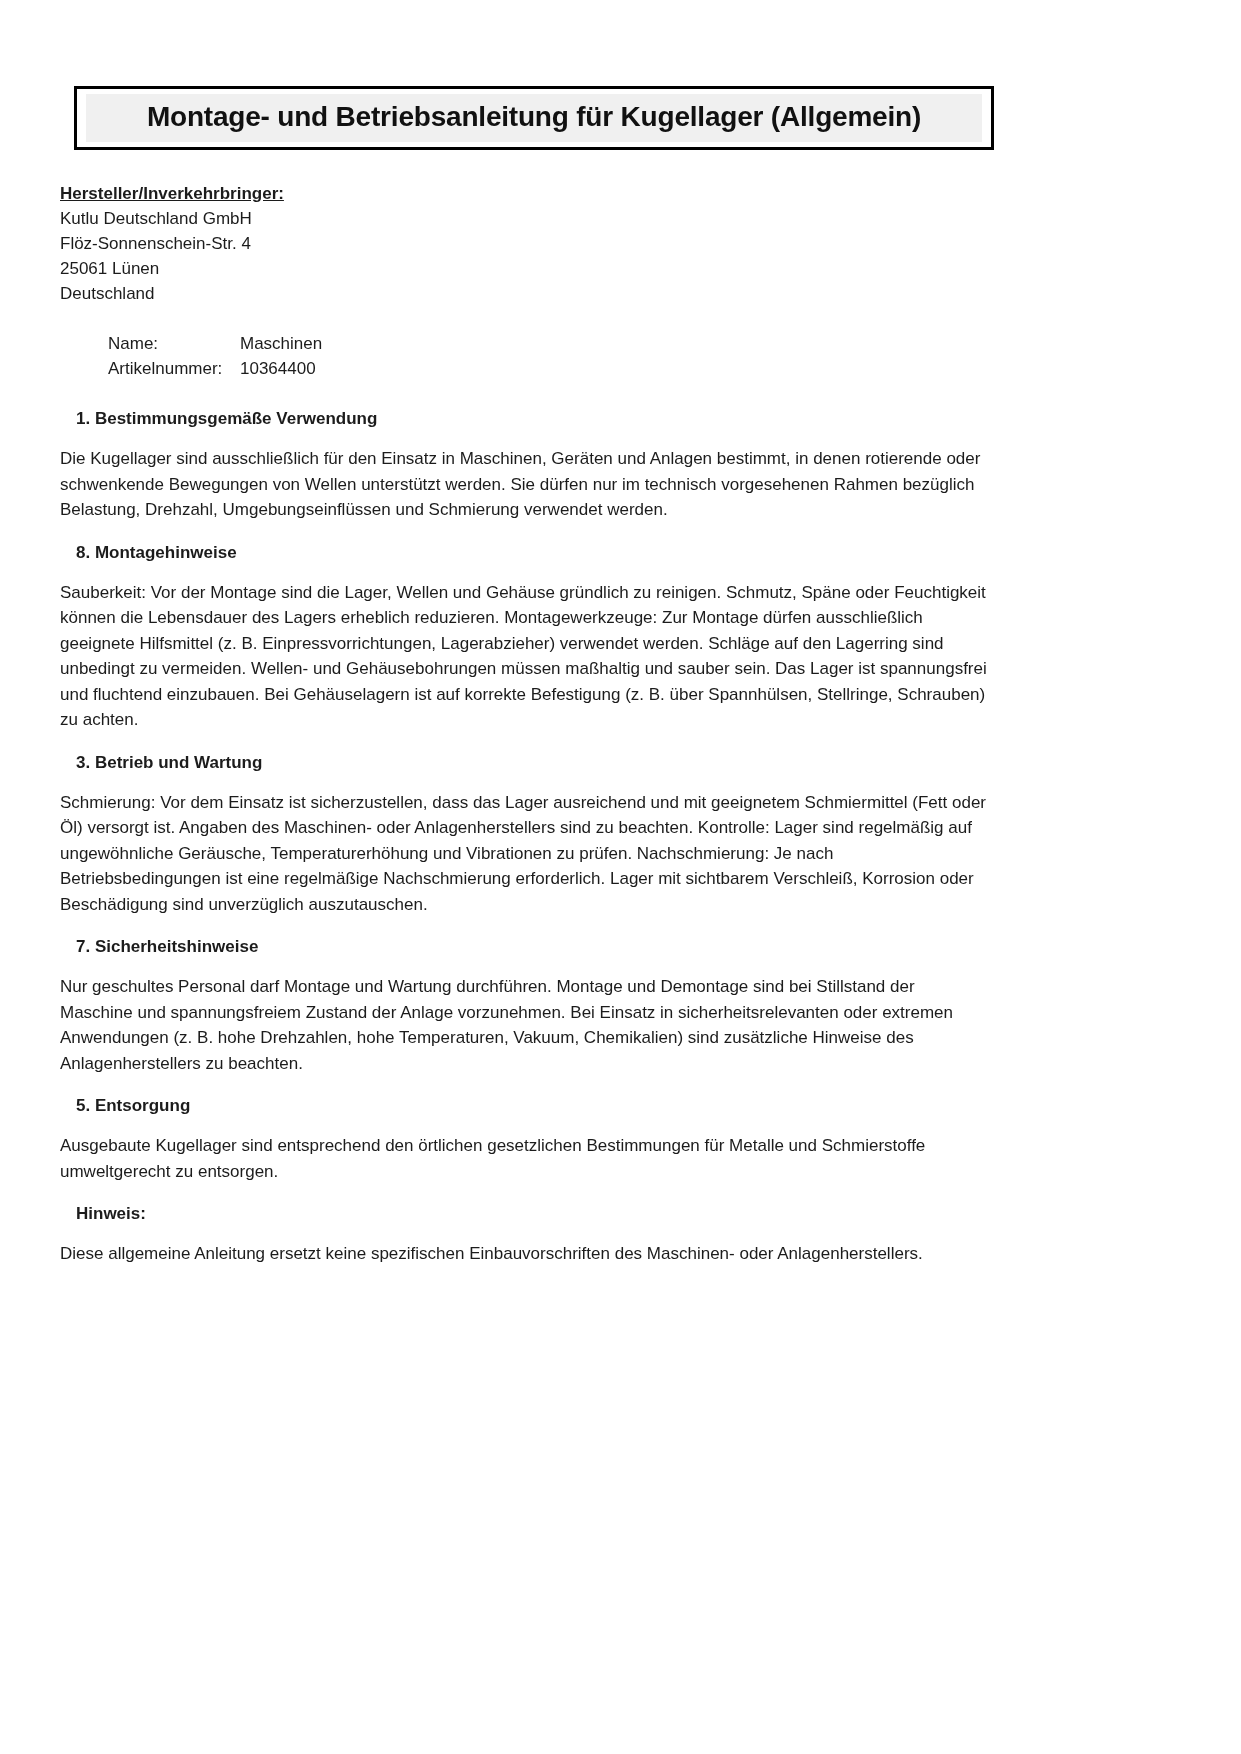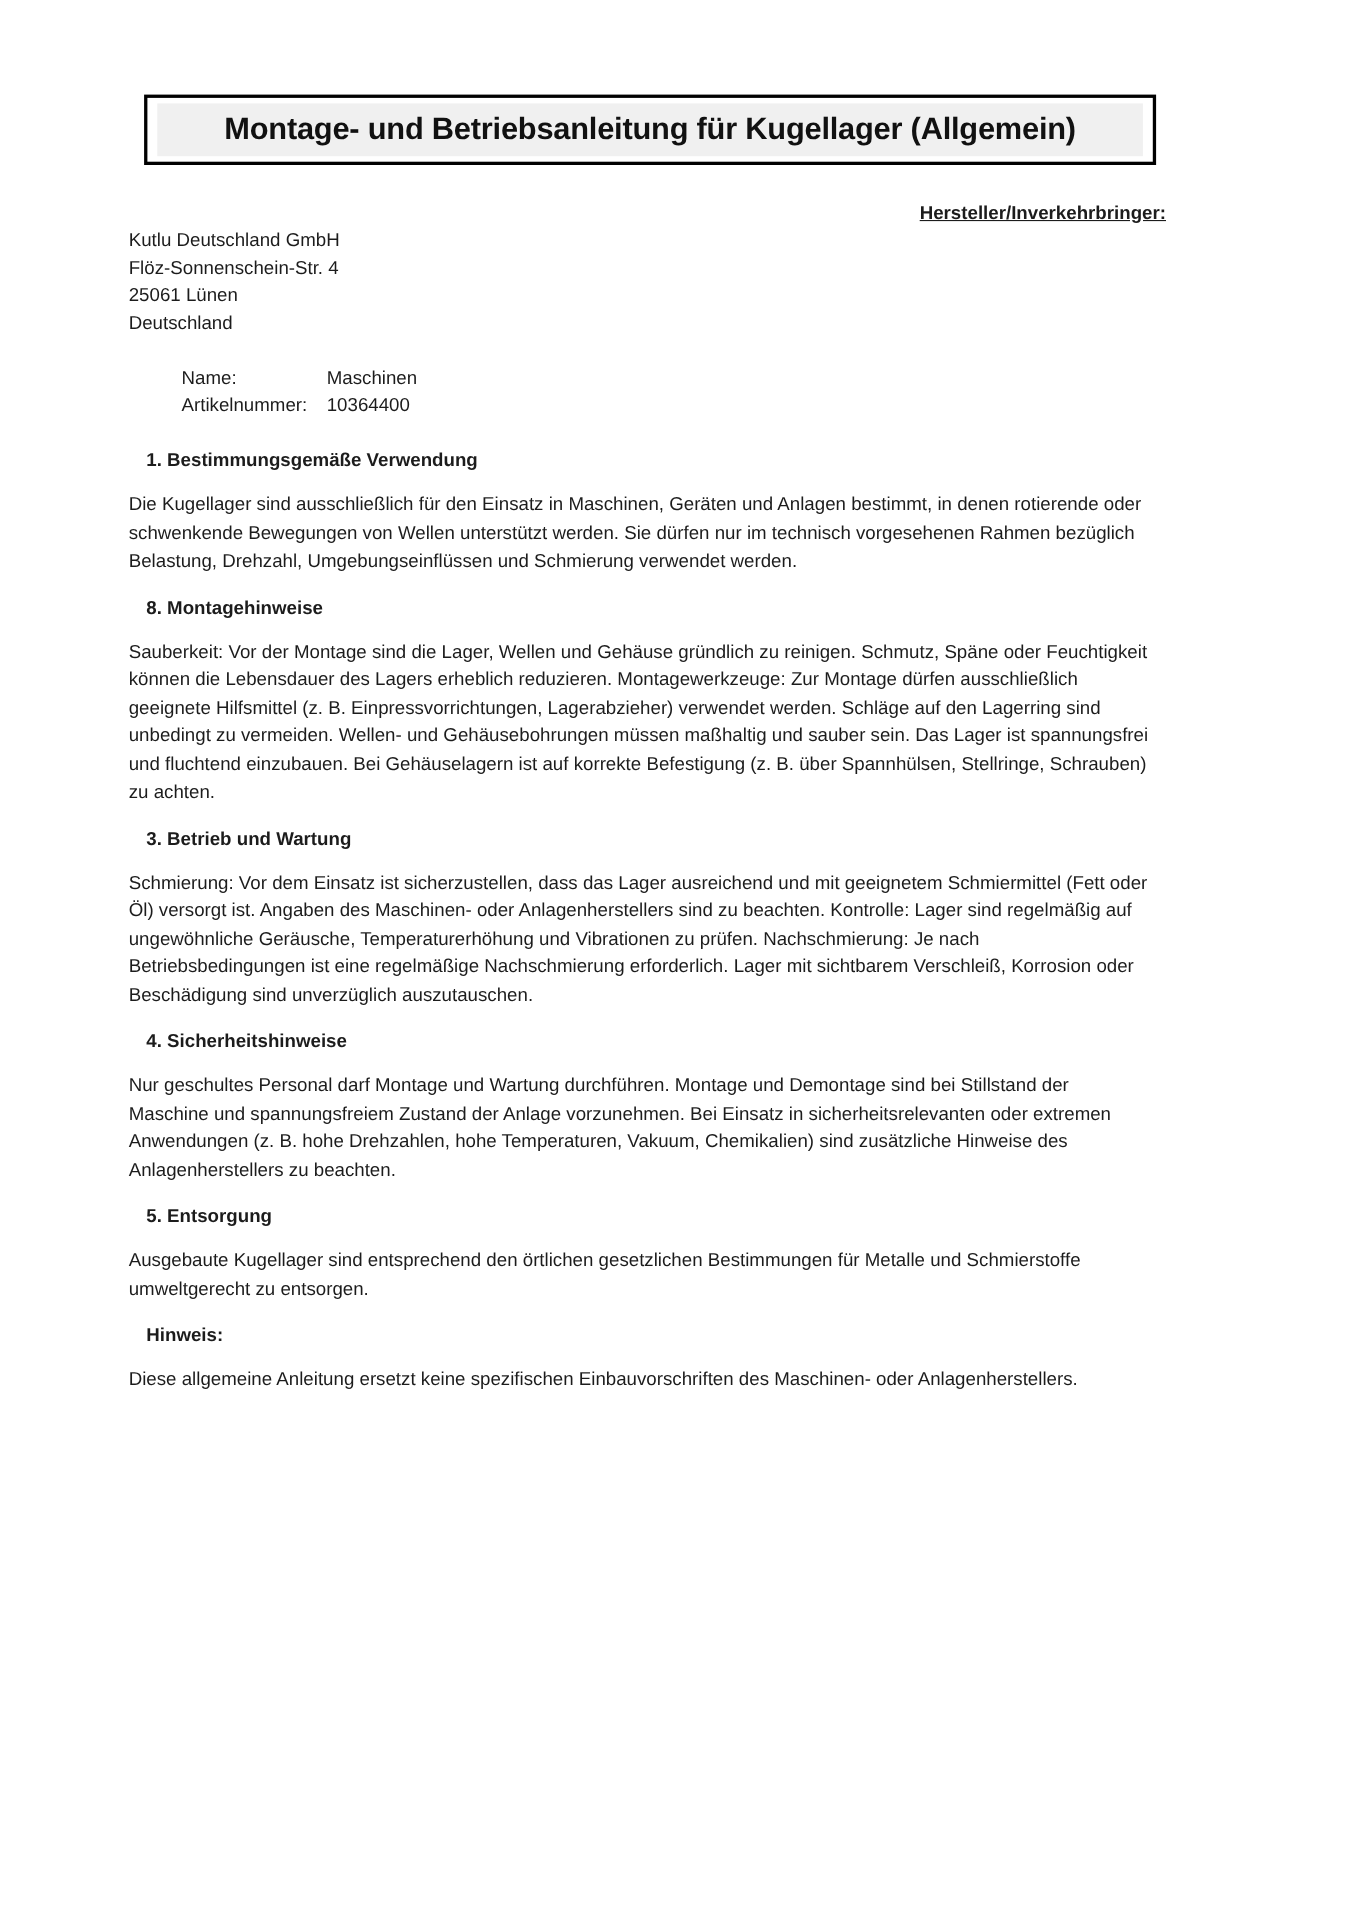--- a/index.html
+++ b/index.html
@@ -6,21 +6,21 @@
     margin: 0;
     padding: 0;
     background: #ffffff;
   }
   .page {
     position: relative;
     width: 1241px;
     min-height: 1754px;
     box-sizing: border-box;
     background: #ffffff;
-    padding: 86px 181px 40px 117px;
+    padding: 86px 181px 40px 60px;
     font-family: "Liberation Sans", "DejaVu Sans", sans-serif;
     color: #1c1c1c;
   }
   
   .title-box {
     box-sizing: border-box;
     width: 920px;
     margin-left: 14px;
     border: 3px solid #000000;
     background: #ffffff;
@@ -43,21 +43,20 @@
   
   .manufacturer { margin-top: 31px; }
   .line {
     margin: 0;
     font-size: 17px;
     line-height: 25px;
   }
   .bold-underline {
     font-weight: bold;
     text-decoration: underline;
-    text-align: right;
   }
   
   .product-table {
     margin-top: 25px;
     display: grid;
     grid-template-columns: 132px auto;
     font-size: 17px;
     line-height: 25px;
     margin-left: 48px;
   }
@@ -120,21 +119,21 @@
 
   <h2 class="section-heading first-section">1. Bestimmungsgemäße Verwendung</h2>
   <p class="section-body">Die Kugellager sind ausschließlich für den Einsatz in Maschinen, Geräten und Anlagen bestimmt, in denen rotierende oder schwenkende Bewegungen von Wellen unterstützt werden. Sie dürfen nur im technisch vorgesehenen Rahmen bezüglich Belastung, Drehzahl, Umgebungseinflüssen und Schmierung verwendet werden.</p>
 
   <h2 class="section-heading">8. Montagehinweise</h2>
   <p class="section-body">Sauberkeit: Vor der Montage sind die Lager, Wellen und Gehäuse gründlich zu reinigen. Schmutz, Späne oder Feuchtigkeit können die Lebensdauer des Lagers erheblich reduzieren. Montagewerkzeuge: Zur Montage dürfen ausschließlich geeignete Hilfsmittel (z. B. Einpressvorrichtungen, Lagerabzieher) verwendet werden. Schläge auf den Lagerring sind unbedingt zu vermeiden. Wellen- und Gehäusebohrungen müssen maßhaltig und sauber sein. Das Lager ist spannungsfrei und fluchtend einzubauen. Bei Gehäuselagern ist auf korrekte Befestigung (z. B. über Spannhülsen, Stellringe, Schrauben) zu achten.</p>
 
   <h2 class="section-heading">3. Betrieb und Wartung</h2>
   <p class="section-body">Schmierung: Vor dem Einsatz ist sicherzustellen, dass das Lager ausreichend und mit geeignetem Schmiermittel (Fett oder Öl) versorgt ist. Angaben des Maschinen- oder Anlagenherstellers sind zu beachten. Kontrolle: Lager sind regelmäßig auf ungewöhnliche Geräusche, Temperaturerhöhung und Vibrationen zu prüfen. Nachschmierung: Je nach Betriebsbedingungen ist eine regelmäßige Nachschmierung erforderlich. Lager mit sichtbarem Verschleiß, Korrosion oder Beschädigung sind unverzüglich auszutauschen.</p>
 
-  <h2 class="section-heading">4. Sicherheitshinweise</h2>
+  <h2 class="section-heading">7. Sicherheitshinweise</h2>
   <p class="section-body">Nur geschultes Personal darf Montage und Wartung durchführen. Montage und Demontage sind bei Stillstand der Maschine und spannungsfreiem Zustand der Anlage vorzunehmen. Bei Einsatz in sicherheitsrelevanten oder extremen Anwendungen (z. B. hohe Drehzahlen, hohe Temperaturen, Vakuum, Chemikalien) sind zusätzliche Hinweise des Anlagenherstellers zu beachten.</p>
 
   <h2 class="section-heading">5. Entsorgung</h2>
   <p class="section-body">Ausgebaute Kugellager sind entsprechend den örtlichen gesetzlichen Bestimmungen für Metalle und Schmierstoffe umweltgerecht zu entsorgen.</p>
 
   <h2 class="section-heading">Hinweis:</h2>
   <p class="section-body">Diese allgemeine Anleitung ersetzt keine spezifischen Einbauvorschriften des Maschinen- oder Anlagenherstellers.</p>
 
 
 </div>

